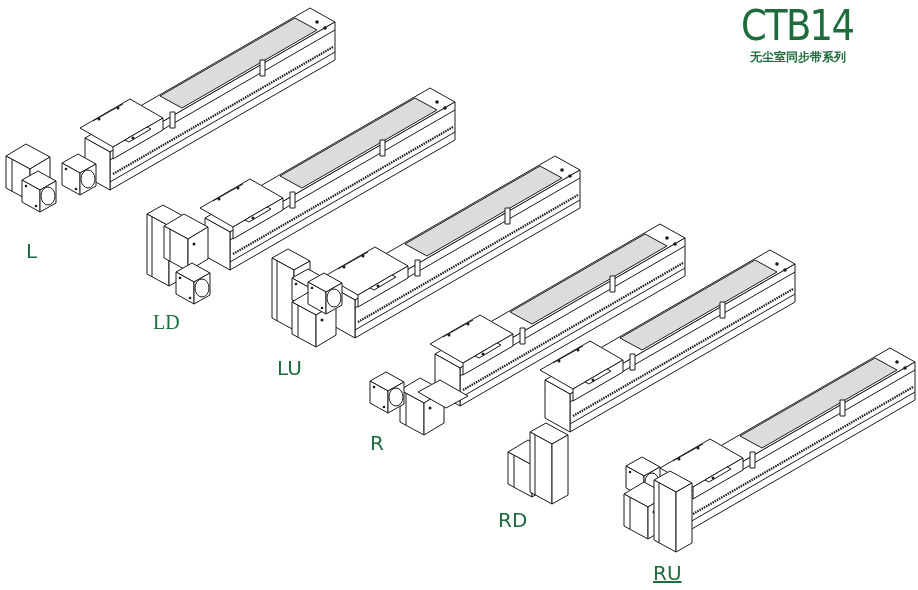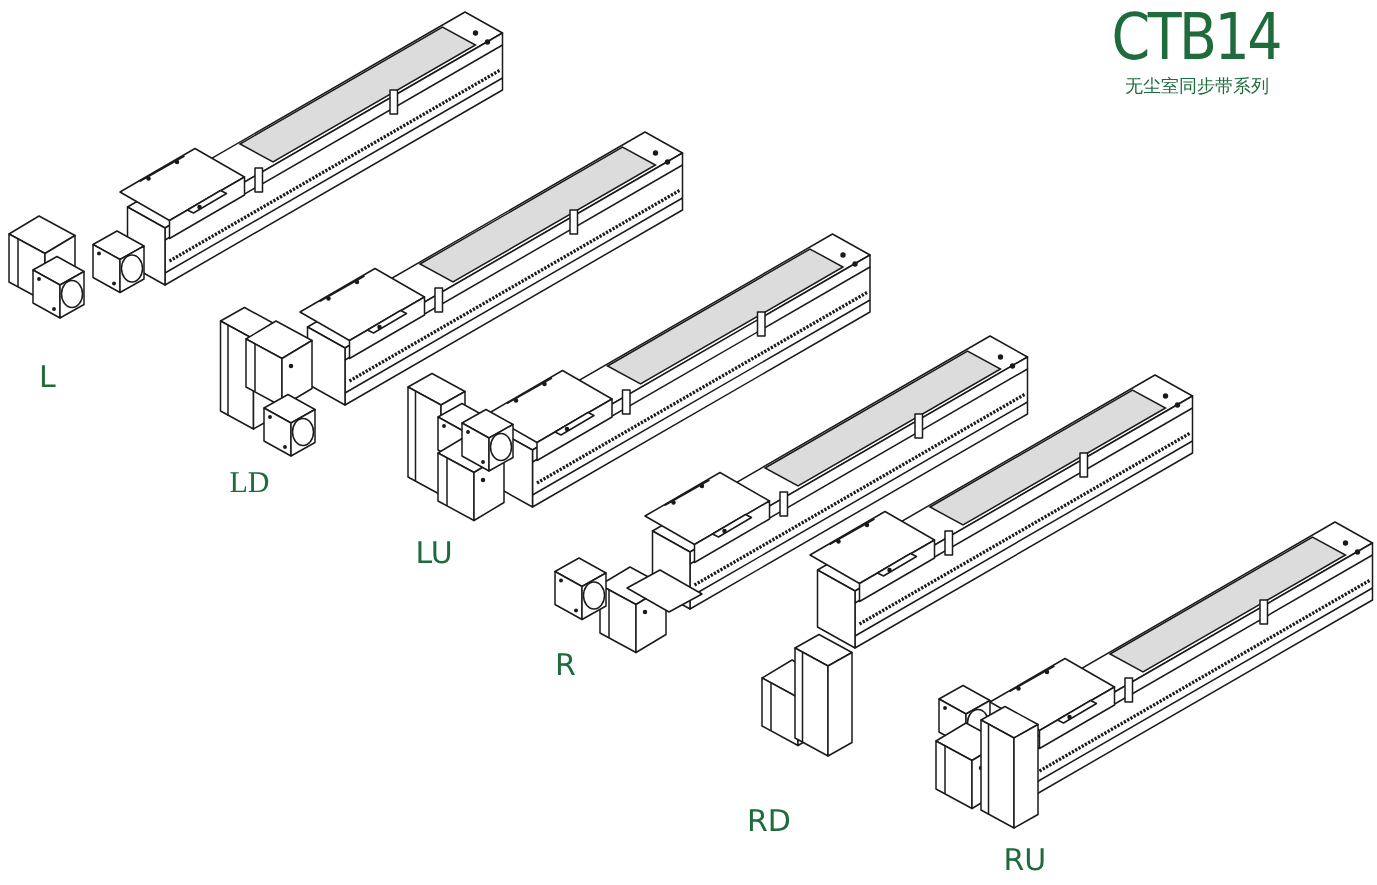--- a/index.html
+++ b/index.html
@@ -2,21 +2,21 @@
 <html><head>
 <meta charset="utf-8">
 <style>
   html, body { margin: 0; padding: 0; background: #ffffff; }
   body { width: 918px; height: 590px; position: relative; overflow: hidden;
          font-family: "DejaVu Sans", sans-serif; }
   .title { position: absolute; left: 741px; top: 0px; color: #1e6b3c;
            font-family: "DejaVu Sans", sans-serif; font-size: 43px; line-height: 50px;
            letter-spacing: -2px; font-weight: normal; transform: scaleX(0.86); transform-origin: left top; }
   .subtitle { position: absolute; left: 750px; top: 50px; color: #1e6b3c;
-              font-family: "DejaVu Sans", sans-serif; font-size: 12px; line-height: 14px; }
+              font-family: "DejaVu Sans", sans-serif; font-size: 12px; line-height: 14px; font-weight: bold; }
   .label { position: absolute; color: #1e6b3c; font-family: "DejaVu Sans", sans-serif;
            font-size: 20px; line-height: 22px; }
   svg.stage { position: absolute; left: 0; top: 0; }
   .o { fill: #ffffff; stroke: #1a1a1a; stroke-width: 1; stroke-linejoin: round; }
   .g { fill: #dcdcdc; stroke: #1a1a1a; stroke-width: 1; }
   .ln { fill: none; stroke: #1a1a1a; stroke-width: 1; }
   .dk { fill: none; stroke: #1a1a1a; stroke-width: 2.2; stroke-dasharray: 1.5 1; }
   .dot { fill: #1a1a1a; }
 </style>
 </head>
@@ -122,14 +122,14 @@
     <use href="#gear" x="626" y="478"></use>
     <use href="#motor" x="624" y="512"></use>
     <use href="#housing" x="654" y="508"></use>
   </g>
 </svg>
 
 <div class="label" style="left:26px; top:240px;">L</div>
 <div class="label" style="left:153px; top:311px;font-family:Liberation Serif, serif;">LD</div>
 <div class="label" style="left:277px; top:357px;text-align:center;">LU</div>
 <div class="label" style="left:370px; top:432px;">R</div>
-<div class="label" style="left:498px; top:536px;">RD</div>
-<div class="label" style="left:669px; top:562px;">RU</div>
+<div class="label" style="left:498px; top:509px;">RD</div>
+<div class="label" style="left:653px; top:562px;text-decoration:underline;">RU</div>
 
 </body></html>

